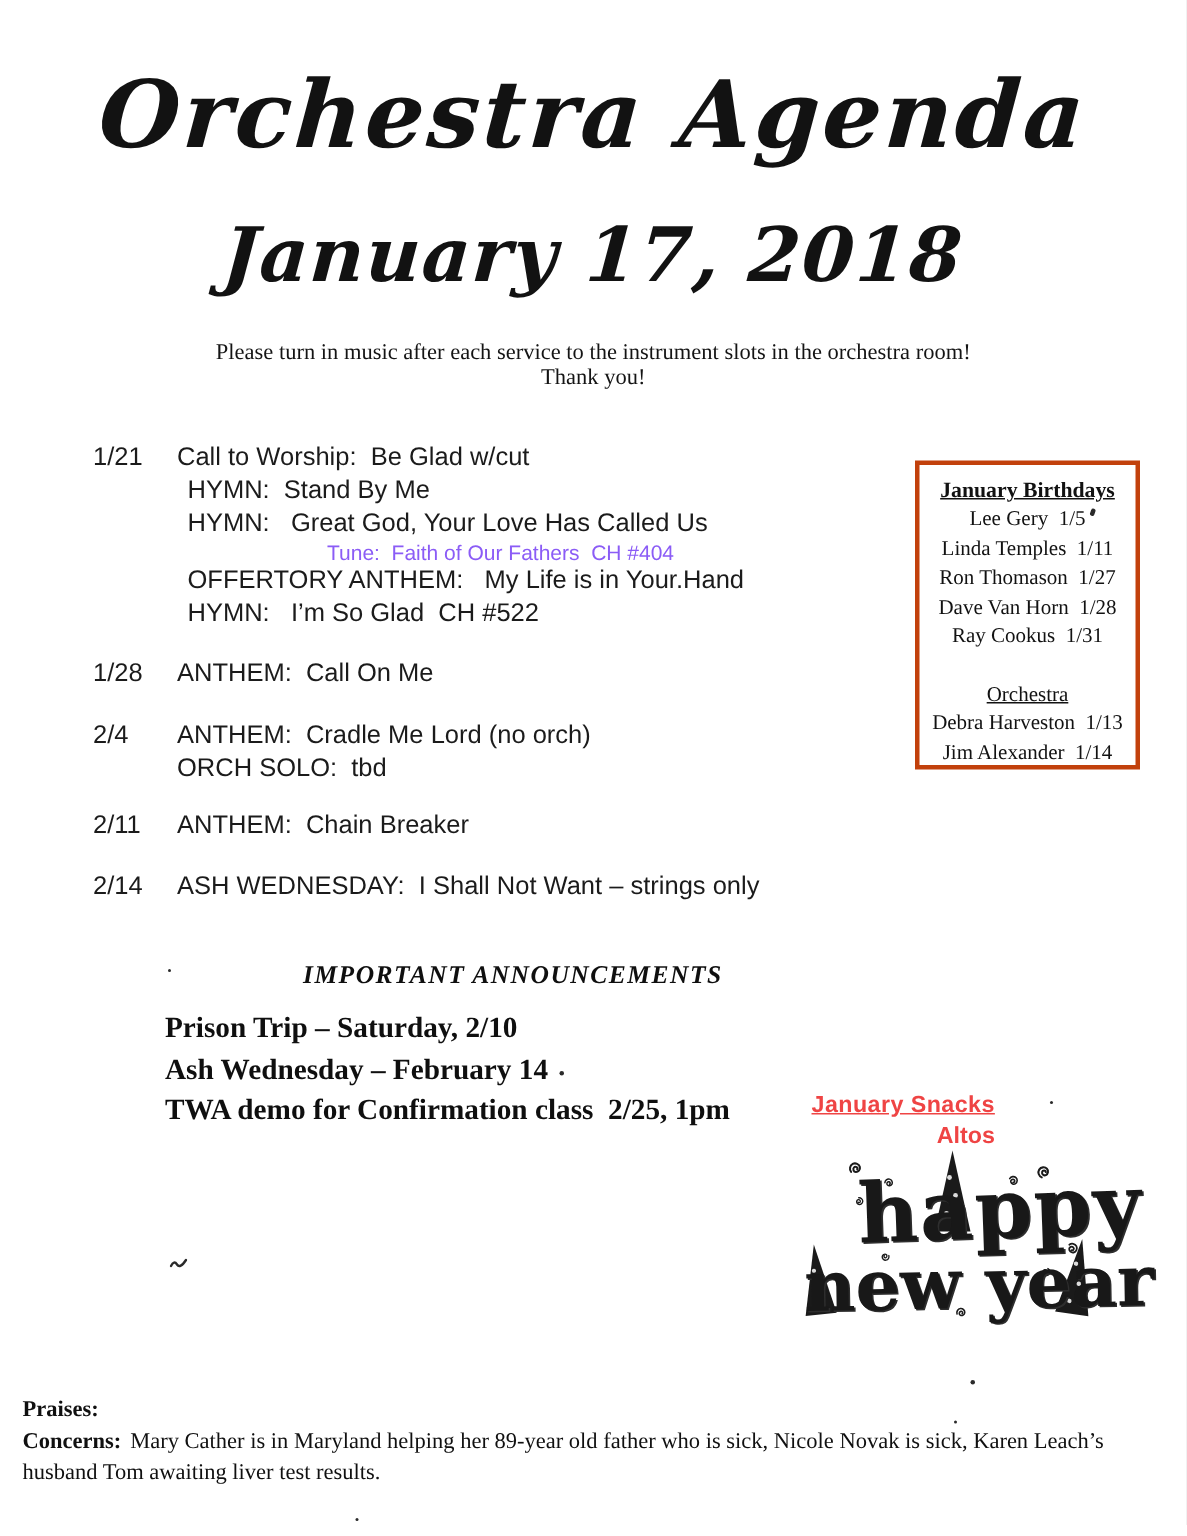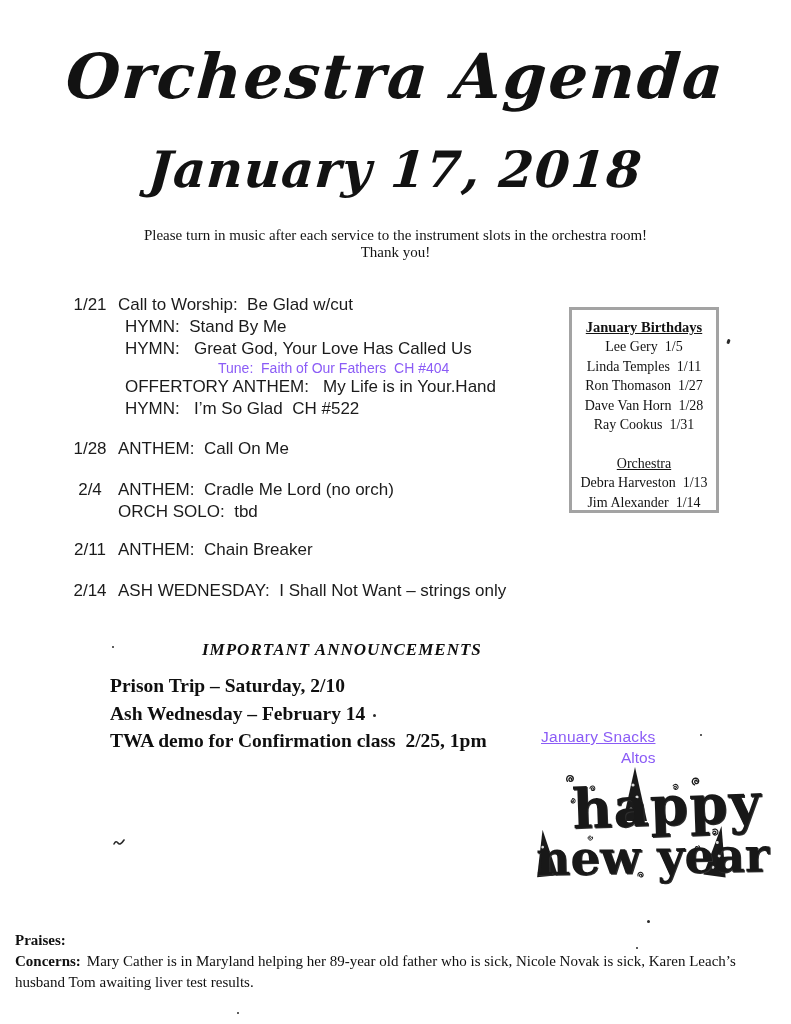--- a/index.html
+++ b/index.html
@@ -27,30 +27,30 @@
   }
 
   
   .schedule{
     position:absolute;left:62px;top:294px;width:545px;
     font-family:"Liberation Sans",sans-serif;font-size:17px;color:#1b1b1b;
   }
   .entry{display:flex;margin-bottom:19px;}
   .entry.mb18{margin-bottom:18px;}
   .entry.mb16{margin-bottom:16px;}
-  .edate{flex:none;width:56px;line-height:22px;text-align:center;}
+  .edate{flex:none;width:56px;line-height:22px;}
   .elines{flex:1;}
   .line{line-height:22px;}
   .line.ind{padding-left:7px;}
   .line.small{font-size:14px;line-height:16px;padding-left:100px;color:#8b5cf6;}
 
   
   .bbox{
-    position:absolute;left:569px;top:307px;width:150px;height:206px;
-    box-sizing:border-box;border:3px solid #a3a3a3;
+    position:absolute;left:610px;top:307px;width:150px;height:206px;
+    box-sizing:border-box;border:3px solid #c2410c;
     text-align:center;font-size:14px;color:#121212;padding-top:8px;
   }
   .btitle{font-weight:700;text-decoration:underline;font-size:14.5px;line-height:19px;}
   .bentry{line-height:19.5px;}
   .bgap{height:19px;}
   .bsub{text-decoration:underline;line-height:19.5px;}
 
   
   .ann-head{
     position:absolute;left:202px;top:640px;
@@ -59,22 +59,22 @@
   }
   .ann-list{
     position:absolute;left:110px;top:672px;
     font-weight:700;font-size:19.5px;color:#0f0f0f;
   }
   .ann-item{line-height:27.5px;}
 
   
   .snacks{
     position:absolute;left:541px;top:726px;
-    font-family:"Liberation Sans",sans-serif;font-weight:400;
-    font-size:15.5px;color:#8b5cf6;
+    font-family:"Liberation Sans",sans-serif;font-weight:700;
+    font-size:15.5px;color:#ef4444;
   }
   .snack-title{text-decoration:underline;line-height:21px;letter-spacing:.3px;}
   .snack-group{line-height:21px;text-align:right;}
 
   
   .hny{position:absolute;left:530px;top:755px;width:250px;height:155px;}
   .hny-text{
     position:absolute;font-family:"DejaVu Serif",serif;font-weight:700;
     color:#181818;text-shadow:1px 1px 0 #2e2e2e;
   }

